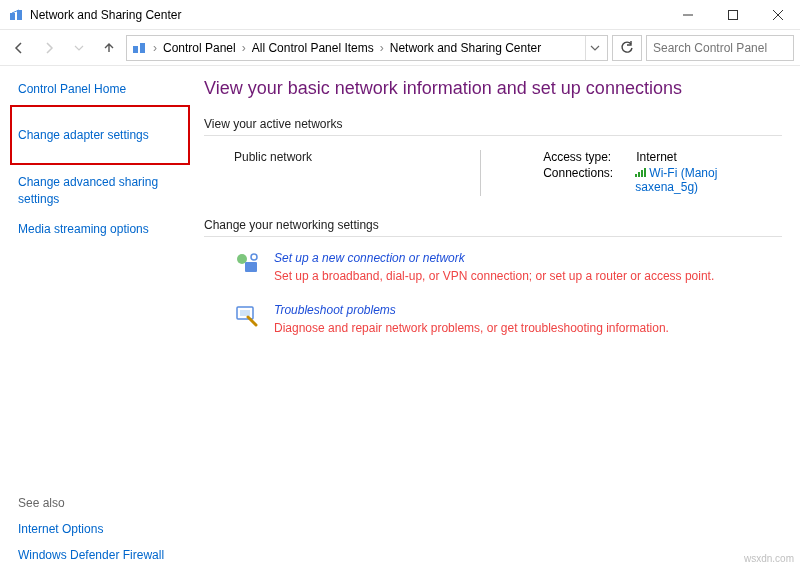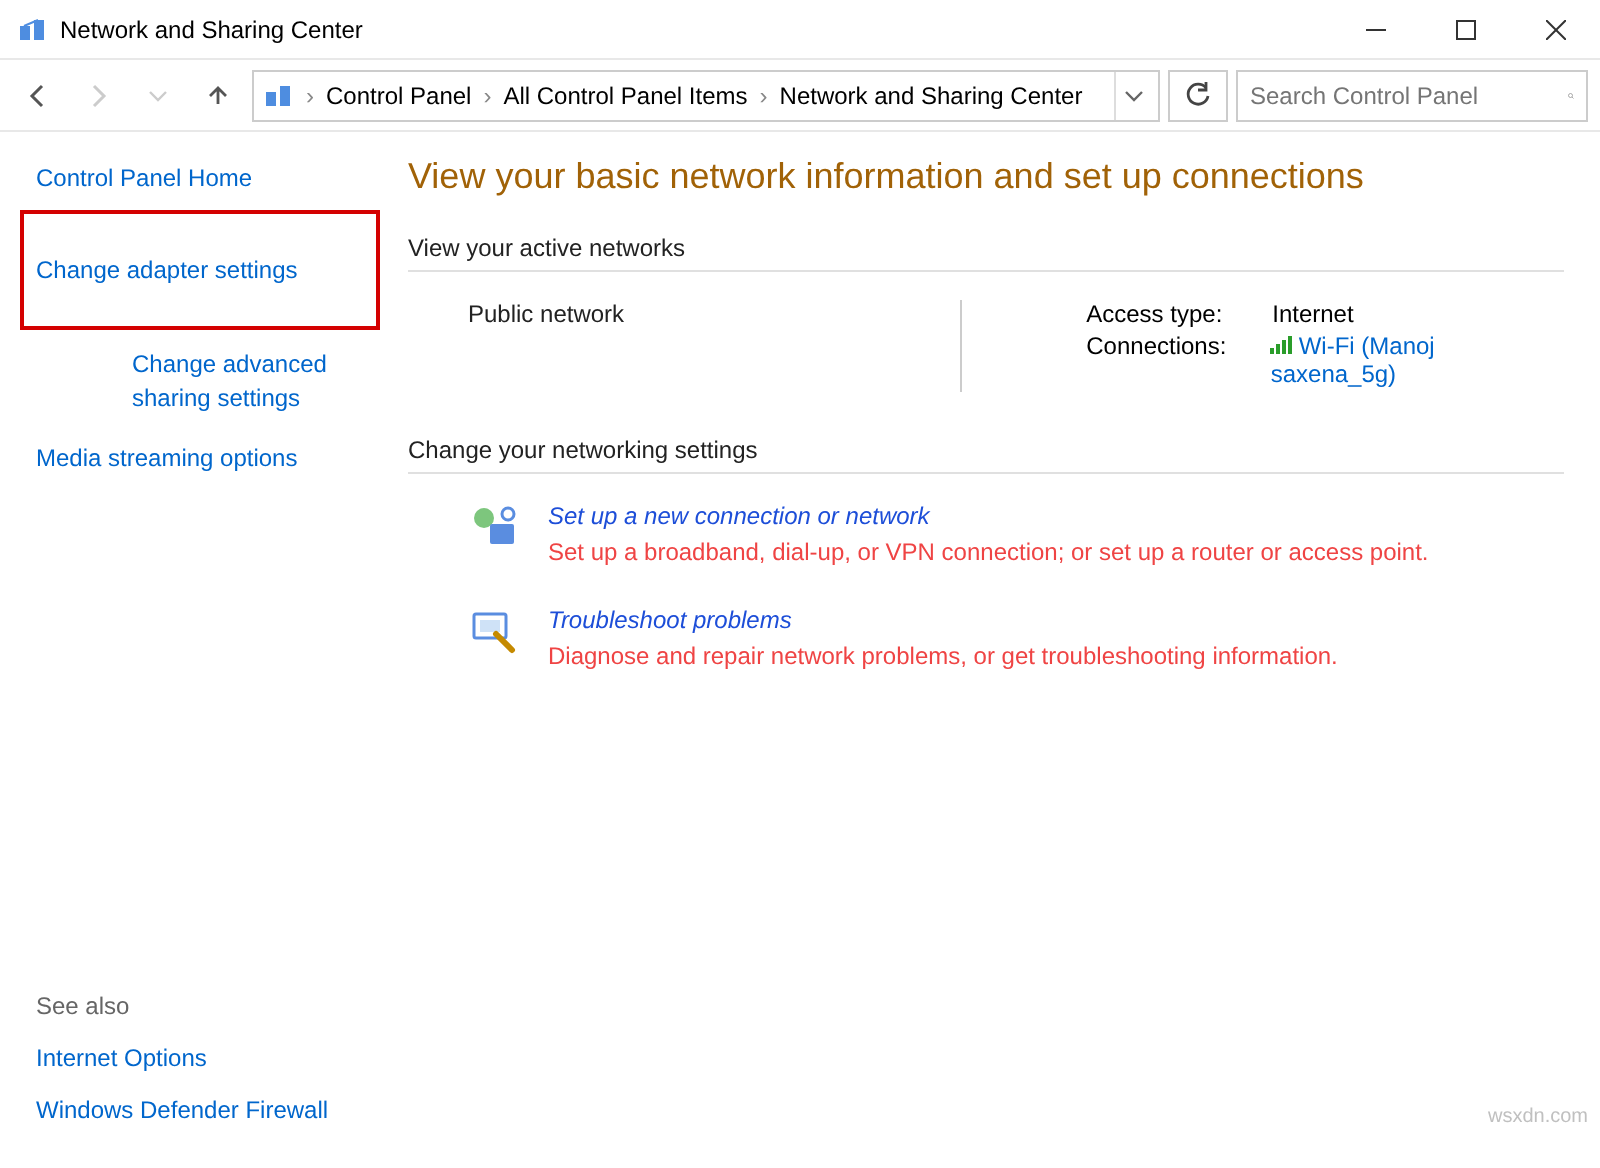--- a/index.html
+++ b/index.html
@@ -14,34 +14,34 @@
     .addressbar { display: flex; align-items: center; height: 36px; padding: 0 6px; gap: 4px; border-bottom: 1px solid #e8e8e8; }
     .navbtn { width: 26px; height: 26px; display: flex; align-items: center; justify-content: center; color: #666; border-radius: 2px; }
     .navbtn.disabled { color: #bbb; }
     .breadcrumb { flex: 1; display: flex; align-items: center; height: 26px; border: 1px solid #ccc; padding: 0 4px; gap: 2px; }
     .breadcrumb .bc-icon { width: 16px; height: 16px; margin-right: 2px; }
     .breadcrumb .crumb { padding: 0 2px; font-size: 12px; }
     .breadcrumb .sep { color: #888; padding: 0 2px; }
     .breadcrumb .spacer { flex: 1; }
     .breadcrumb .dd { width: 18px; display:flex; align-items:center; justify-content:center; color:#666; border-left:1px solid #ddd; height:100%; }
     .reload { width: 30px; height: 26px; border: 1px solid #ccc; display:flex; align-items:center; justify-content:center; color:#444; }
-    .searchbox { width: 176px; height: 26px; border: 1px solid #ccc; display:flex; align-items:center; padding: 0 6px; color:#777; gap:4px; }
+    .searchbox { width: 148px; height: 26px; border: 1px solid #ccc; display:flex; align-items:center; padding: 0 6px; color:#777; gap:4px; }
     .searchbox input { border:none; outline:none; flex:1; font-size:12px; color:#777; background:transparent; }
 
     .main { display: flex; height: calc(584px - 30px - 36px); }
     .sidebar { width: 196px; padding: 16px 14px 10px 18px; display:flex; flex-direction:column; }
     .sidebar .toplinks { display:flex; flex-direction:column; gap: 14px; }
     .link { color: #0066cc; font-size: 12px; cursor: pointer; }
     .highlight-red { border: 2px solid #d40000; padding: 21px 6px; margin: -5px -8px; }
     .sidebar .bottom { margin-top: auto; }
     .seealso-head { color: #666; font-size: 12px; margin-bottom: 12px; }
     .sidebar .bottom .link { display:block; margin-bottom: 12px; }
 
     .content { flex: 1; padding: 12px 18px 0 8px; border-left: 0px; }
-    .page-title { color: #a16207; font-size: 18px; font-weight: 400; margin-bottom: 18px; }
+    .page-title { color: #701a75; font-size: 18px; font-weight: 400; margin-bottom: 18px; }
     .section-label { font-size: 12px; margin-bottom: 4px; color:#222; }
     .divider { height:1px; background:#e0e0e0; margin-bottom: 14px; }
 
     .network-row { display:flex; margin: 6px 0 22px 30px; }
     .net-left { width: 248px; }
     .net-name { font-weight: 600; font-size: 12px; margin-bottom: 3px; }
     .net-type { font-size: 12px; color:#222; }
     .net-sep { width:1px; background:#ccc; margin-right: 18px; }
     .net-right { font-size: 12px; }
     .net-right .kv { display:flex; gap: 8px; margin-bottom: 2px; }
@@ -147,21 +147,21 @@
         <line x1="8" y1="8" x2="11" y2="11" stroke="#777" stroke-width="1.2"></line>
       </svg>
   </div>
 </div>
 
 <div class="main">
   <div class="sidebar">
     <div class="toplinks">
       <div class="link">Control Panel Home</div>
       <div class="link highlight-red">Change adapter settings</div>
-      <div class="link" style="line-height:1.4;margin-left:48px;">Change advanced sharing settings</div>
+      <div class="link" style="line-height:1.4;">Change advanced sharing settings</div>
       <div class="link">Media streaming options</div>
     </div>
     <div class="bottom">
       <div class="seealso-head">See also</div>
       <span class="link">Internet Options</span>
       <span class="link">Windows Defender Firewall</span>
     </div>
   </div>
 
   <div class="content">

